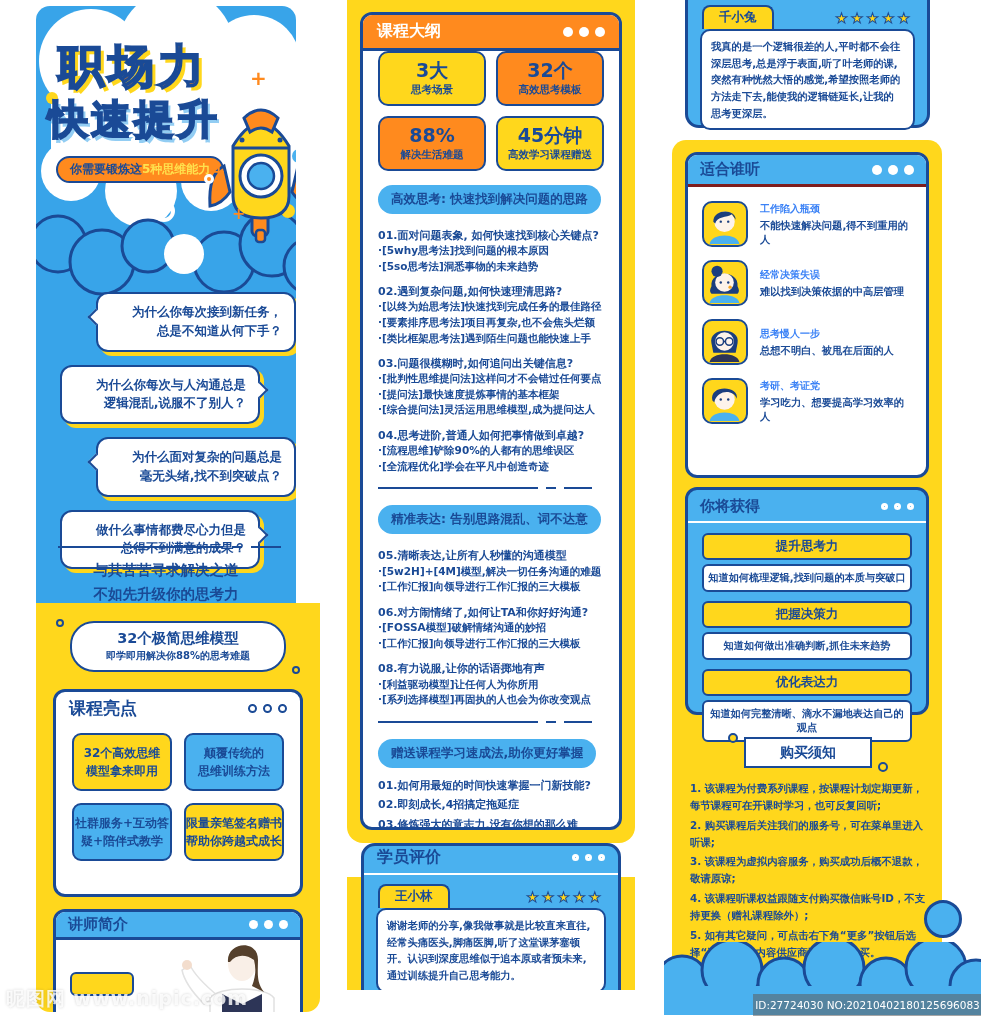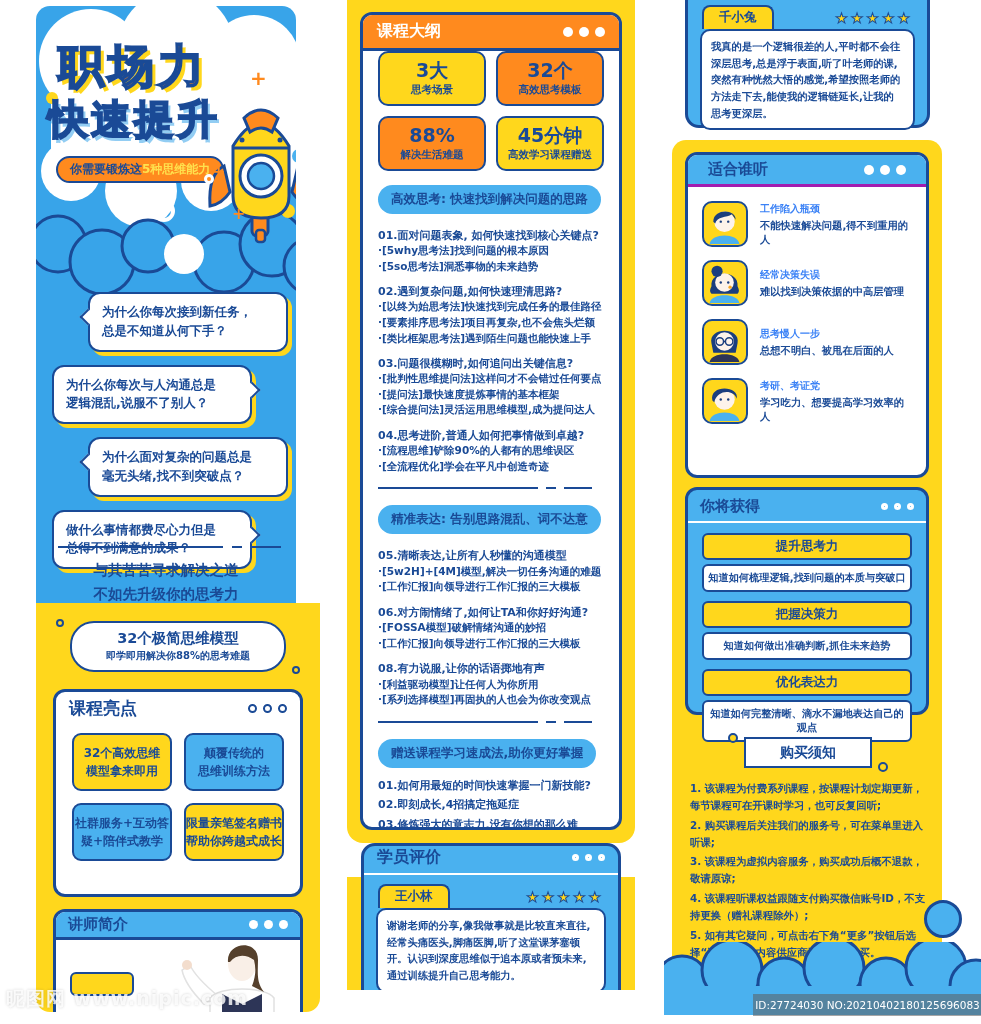--- a/index.html
+++ b/index.html
@@ -23,21 +23,21 @@
   .hero-cloud{position:absolute;left:0;top:0;}
   .hero-title1{position:absolute;left:22px;top:30px;font-size:46px;font-weight:900;color:#FF8A1E;letter-spacing:4px;
     -webkit-text-stroke:2px #1A4A96;text-shadow:4px 4px 0 #FFD71C;}
   .hero-title2{position:absolute;left:12px;top:86px;font-size:40px;font-weight:900;color:#FFD71C;letter-spacing:3px;
     -webkit-text-stroke:2px #1A4A96;text-shadow:3px 4px 0 rgba(56,164,233,.55);}
   .hero-badge{position:absolute;left:20px;top:150px;background:#FF8A1E;border:2.5px solid #1A4A96;border-radius:999px;
     padding:3px 12px;font-size:12px;font-weight:800;white-space:nowrap;}
   .hero-badge .p1{color:#1A4A96;}
   .hero-badge .p2{color:#FFE14D;}
   .deco{position:absolute;font-weight:900;}
-  .bubbles{position:absolute;left:4px;top:286px;width:100%;padding:0 8px;display:flex;flex-direction:column;gap:13px;}
+  .bubbles{position:absolute;left:12px;top:286px;width:100%;padding:0 8px;display:flex;flex-direction:column;gap:13px;text-align:right;}
   .bubble{position:relative;width:200px;background:#fff;border:2.5px solid #1A4A96;border-radius:12px;
     box-shadow:4px 4px 0 #FFD71C;padding:9px 12px;font-size:12.5px;font-weight:800;color:#1A4A96;line-height:1.5;}
   .bubble.right{align-self:flex-end;margin-right:4px;}
   .bubble.left{align-self:flex-start;margin-left:4px;}
   .tail{position:absolute;width:12px;height:12px;background:#fff;top:17px;}
   .bubble.right .tail{left:-8px;border-left:2.5px solid #1A4A96;border-bottom:2.5px solid #1A4A96;transform:rotate(45deg);}
   .bubble.left .tail{right:-8px;border-right:2.5px solid #1A4A96;border-top:2.5px solid #1A4A96;transform:rotate(45deg);}
   .hero-divider{position:absolute;left:22px;top:540px;width:240px;display:flex;gap:9px;align-items:center;}
   .hero-divider span{border-top:2.5px solid #1A4A96;display:block;}
   .hero-conclusion{position:absolute;left:0;top:553px;width:100%;text-align:center;font-size:14.5px;font-weight:800;color:#1A4A96;line-height:1.65;}
@@ -86,21 +86,21 @@
   .tab-row{display:flex;align-items:flex-end;justify-content:space-between;padding:0 2px;}
   .name-tab{background:#FFD71C;border:2.5px solid #1A4A96;border-bottom:none;border-radius:8px 8px 0 0;padding:2px 15px 3px;font-size:12.5px;font-weight:900;color:#1A4A96;}
   .stars{font-size:14px;letter-spacing:3px;color:#FFD71C;-webkit-text-stroke:1px #1A4A96;padding-bottom:3px;}
   .review-box{background:#fff;border:2.5px solid #1A4A96;border-radius:10px;padding:7px 9px;font-size:10.3px;font-weight:600;color:#1A4A96;line-height:1.62;}
 
   
   .right-review-card{position:absolute;left:685px;top:-44px;width:245px;height:172px;background:#4AB1EF;border:3px solid #1A4A96;border-radius:14px;}
   .right-review-card .review-content{padding:46px 12px 0;}
   .panel-right-yellow{position:absolute;left:672px;top:140px;width:270px;height:875px;background:#FFD71C;border-radius:14px;}
   .audience-card{left:685px;top:152px;width:244px;height:326px;}
-  .aud-head{background:#4AB1EF;height:32px;border-bottom:3px solid #a21caf;display:flex;align-items:center;justify-content:space-between;padding:0 20px;}
+  .aud-head{background:#4AB1EF;height:32px;border-bottom:3px solid #7f1d1d;display:flex;align-items:center;justify-content:space-between;padding:0 12px;}
   .aud-body{padding:14px 14px 0;}
   .aud-row{display:flex;gap:12px;align-items:center;margin-bottom:13px;}
   .aud-avatar{width:46px;height:46px;background:#FFD71C;border:2.5px solid #1A4A96;border-radius:10px;flex:0 0 auto;overflow:hidden;}
   .aud-h{font-size:10px;font-weight:900;color:#3b82f6;}
   .aud-d{font-size:10.3px;font-weight:600;color:#1A4A96;margin-top:3px;line-height:1.35;}
   .gains-card{position:absolute;left:685px;top:487px;width:244px;height:228px;background:#4AB1EF;border:3px solid #1A4A96;border-radius:12px;}
   .gains-head{display:flex;align-items:center;justify-content:space-between;padding:7px 12px 5px;}
   .gains-line{border-top:2.5px solid #fff;margin:0 0 10px;}
   .gain-grp{padding:0 14px;margin-bottom:9px;}
   .gain-h{background:#FFD71C;border:2.5px solid #1A4A96;border-radius:6px;text-align:center;font-size:12.5px;font-weight:900;color:#1A4A96;padding:3px 0;}

